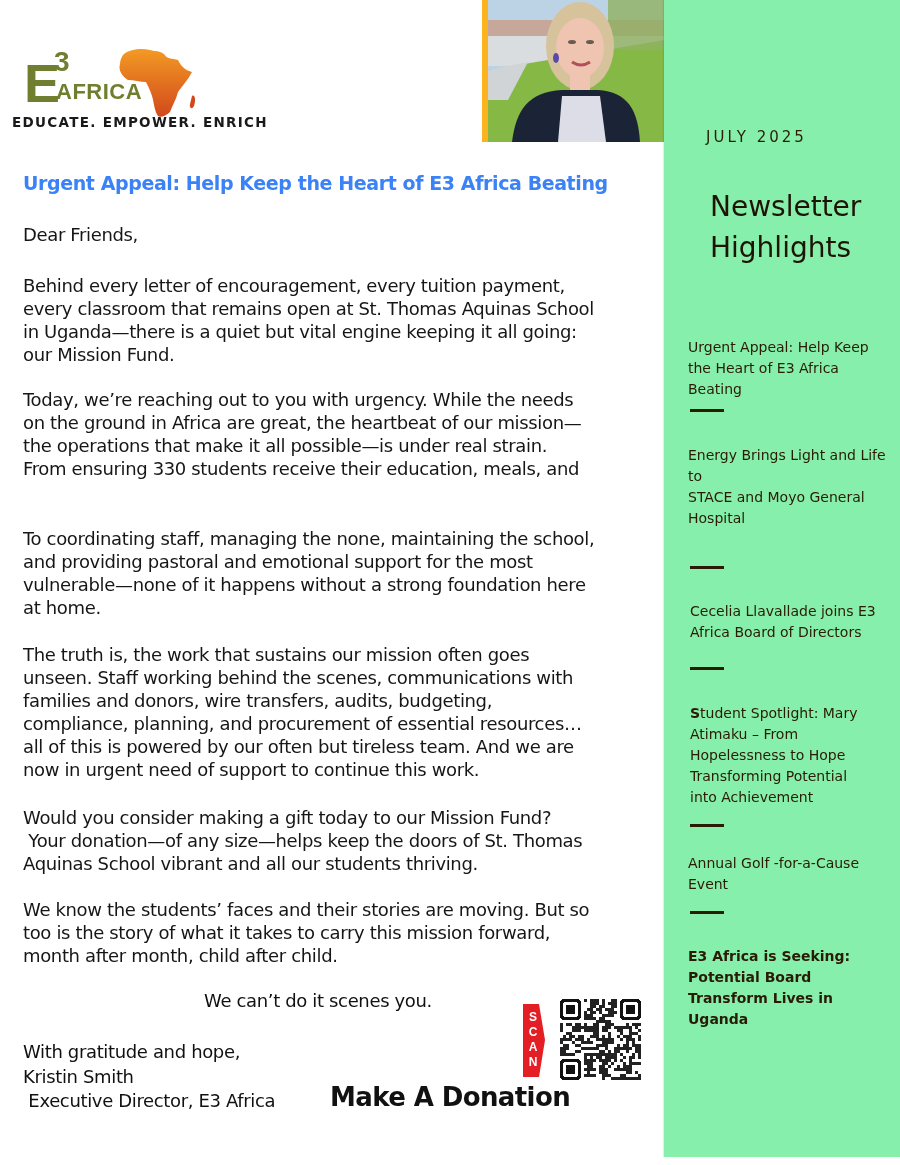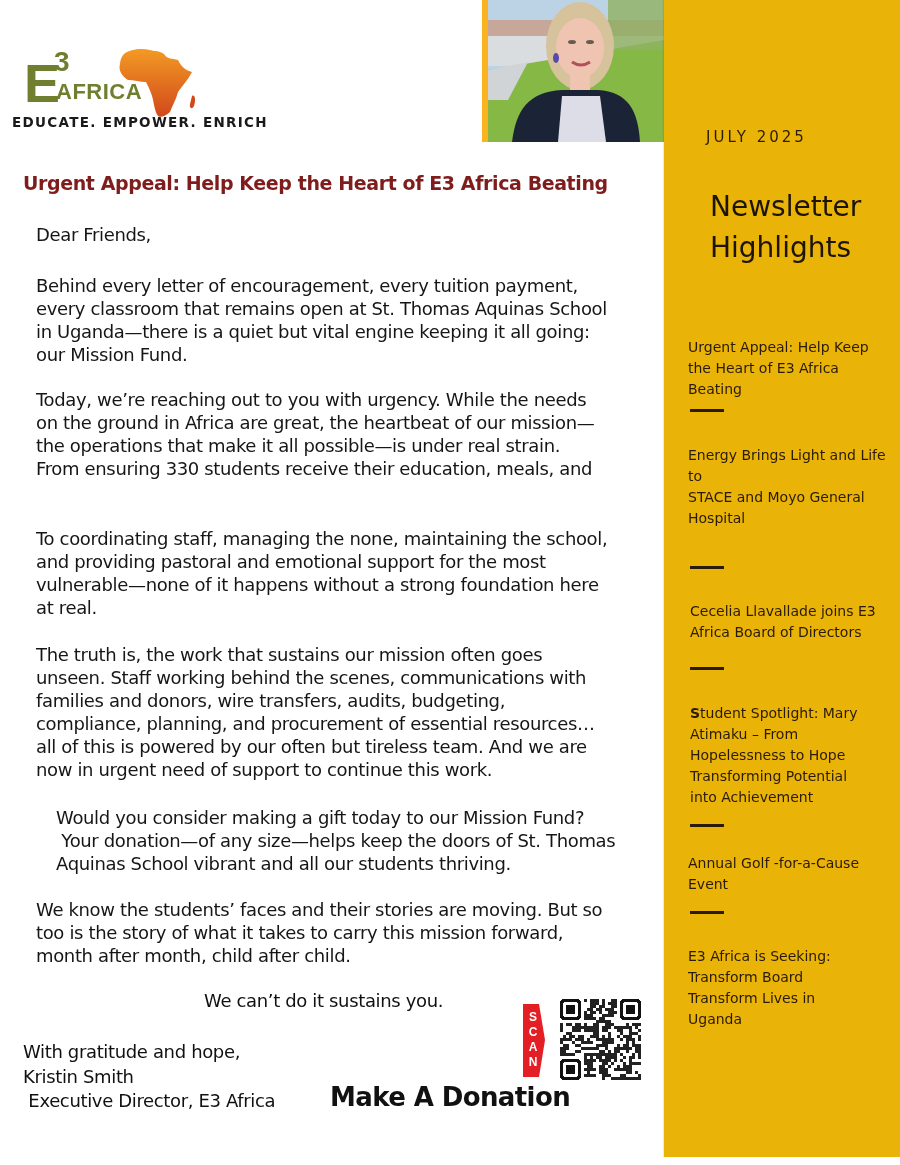--- a/index.html
+++ b/index.html
@@ -13,30 +13,30 @@
   #logo .three { left:30px; top:4px; font-family:"Liberation Sans", sans-serif; font-weight:bold; font-size:28px; color:#6f7f2f; line-height:28px; }
   #logo .africa { left:32px; top:36px; font-family:"Liberation Sans", sans-serif; font-weight:bold; font-size:22px; color:#6f7f2f; line-height:24px; letter-spacing:0.5px; }
   #logo svg { position:absolute; left:88px; top:2px; }
   #tagline { left:12px; top:114px; font-family:"DejaVu Sans", sans-serif; font-weight:bold; font-size:13.5px; letter-spacing:1.3px; color:#1a1a1a; }
 
   
   #photo { left:482px; top:0; width:182px; height:142px; border-left:6px solid #fbb41f; box-sizing:border-box; overflow:hidden; }
   #photo svg { display:block; }
 
   
-  #sidebar { left:664px; top:0; width:236px; height:1157px; background:#eab308; box-shadow:-1px 0 1px rgba(0,0,0,0.08); }
+  #sidebar { left:664px; top:0; width:236px; height:1157px; background:#86efac; box-shadow:-1px 0 1px rgba(0,0,0,0.08); }
   #sb-date { left:42px; top:128px; font-size:15px; letter-spacing:3px; color:#2b1d08; }
   #sb-title { left:46px; top:186px; font-size:28px; line-height:41px; color:#1d1406; font-family:"DejaVu Sans", sans-serif; }
   .hl { position:absolute; left:24px; width:212px; font-size:14px; line-height:21px; color:#2a1b06;margin-top:8px; }
   .hl b.first { font-weight:bold; }
   .sep { position:absolute; left:26px; width:34px; height:3px; background:#2a1b06; }
 
   
-  .main { left:36px; width:620px; font-size:18px; line-height:23px; color:#161616; font-family:"DejaVu Sans", sans-serif; letter-spacing:-0.35px; }
-  #headline { left:23px; top:172px; font-size:19px; font-weight:bold; letter-spacing:-0.4px; color:#7f1d1d; }
+  .main { left:23px; width:620px; font-size:18px; line-height:23px; color:#161616; font-family:"DejaVu Sans", sans-serif; letter-spacing:-0.35px; }
+  #headline { left:23px; top:172px; font-size:19px; font-weight:bold; letter-spacing:-0.4px; color:#3b82f6; }
   #closing { left:204px; top:990px; font-size:18px; letter-spacing:-0.35px; }
   #signoff { left:23px; top:1040px; font-size:18px; line-height:24.5px; letter-spacing:-0.35px; }
   #donate { left:330px; top:1082px; font-size:26px; font-weight:bold; letter-spacing:-0.6px; color:#111; }
 
   
   #scan { left:523px; top:1004px; width:22px; height:73px; }
   #scan .lbl { position:absolute; left:0; top:6px; width:20px; text-align:center; color:#fff; font-weight:bold; font-size:12px; line-height:15px; font-family:"Liberation Sans", sans-serif; }
   #qr { left:560px; top:999px; width:81px; height:81px; }
 </style>
 </head>
@@ -120,23 +120,23 @@
     <div>into Achievement</div>
   </div>
   <div class="sep" style="top:824px;"></div>
 
   <div class="hl" style="top:845px;">
     <div>Annual Golf -for-a-Cause</div>
     <div>Event</div>
   </div>
   <div class="sep" style="top:911px;"></div>
 
-  <div class="hl" style="top:938px;">
+  <div class="hl" style="top:938px;font-weight:bold;">
     <div>E3 Africa is Seeking:</div>
-    <div>Transform Board</div>
+    <div>Potential Board</div>
     <div>Transform Lives in</div>
     <div>Uganda</div>
   </div>
 </div>
 
 <div id="headline" class="abs">Urgent Appeal: Help Keep the Heart of E3 Africa Beating</div>
 <div class="abs main" style="top:223px;">Dear Friends,</div>
 
 <div class="abs main" style="top:274px;">
   <div>Behind every letter of encouragement, every tuition payment,</div>
@@ -149,45 +149,45 @@
   <div>Today, we’re reaching out to you with urgency. While the needs</div>
   <div>on the ground in Africa are great, the heartbeat of our mission—</div>
   <div>the operations that make it all possible—is under real strain.</div>
   <div>From ensuring 330 students receive their education, meals, and</div>
 </div>
 
 <div class="abs main" style="top:527px;">
   <div>To coordinating staff, managing the none, maintaining the school,</div>
   <div>and providing pastoral and emotional support for the most</div>
   <div>vulnerable—none of it happens without a strong foundation here</div>
-  <div>at real.</div>
+  <div>at home.</div>
 </div>
 
 <div class="abs main" style="top:643px;">
   <div>The truth is, the work that sustains our mission often goes</div>
   <div>unseen. Staff working behind the scenes, communications with</div>
   <div>families and donors, wire transfers, audits, budgeting,</div>
   <div>compliance, planning, and procurement of essential resources…</div>
   <div>all of this is powered by our often but tireless team. And we are</div>
   <div>now in urgent need of support to continue this work.</div>
 </div>
 
-<div class="abs main" style="top:806px;margin-left:20px;">
+<div class="abs main" style="top:806px;">
   <div style="white-space:pre;">Would you consider making a gift today to our Mission Fund?</div>
   <div style="white-space:pre;"> Your donation—of any size—helps keep the doors of St. Thomas</div>
   <div>Aquinas School vibrant and all our students thriving.</div>
 </div>
 
 <div class="abs main" style="top:898px;">
   <div>We know the students’ faces and their stories are moving. But so</div>
   <div>too is the story of what it takes to carry this mission forward,</div>
   <div>month after month, child after child.</div>
 </div>
 
-<div id="closing" class="abs">We can’t do it sustains you.</div>
+<div id="closing" class="abs">We can’t do it scenes you.</div>
 
 <div id="signoff" class="abs">
   <div>With gratitude and hope,</div>
   <div>Kristin Smith</div>
   <div style="white-space:pre;"> Executive Director, E3 Africa</div>
 </div>
 
 <div id="scan" class="abs">
   <svg width="22" height="73" viewBox="0 0 22 73" style="position:absolute;left:0;top:0;">
     <polygon points="0,0 16,0 22,36 16,73 0,73" fill="#e31e24"></polygon>

